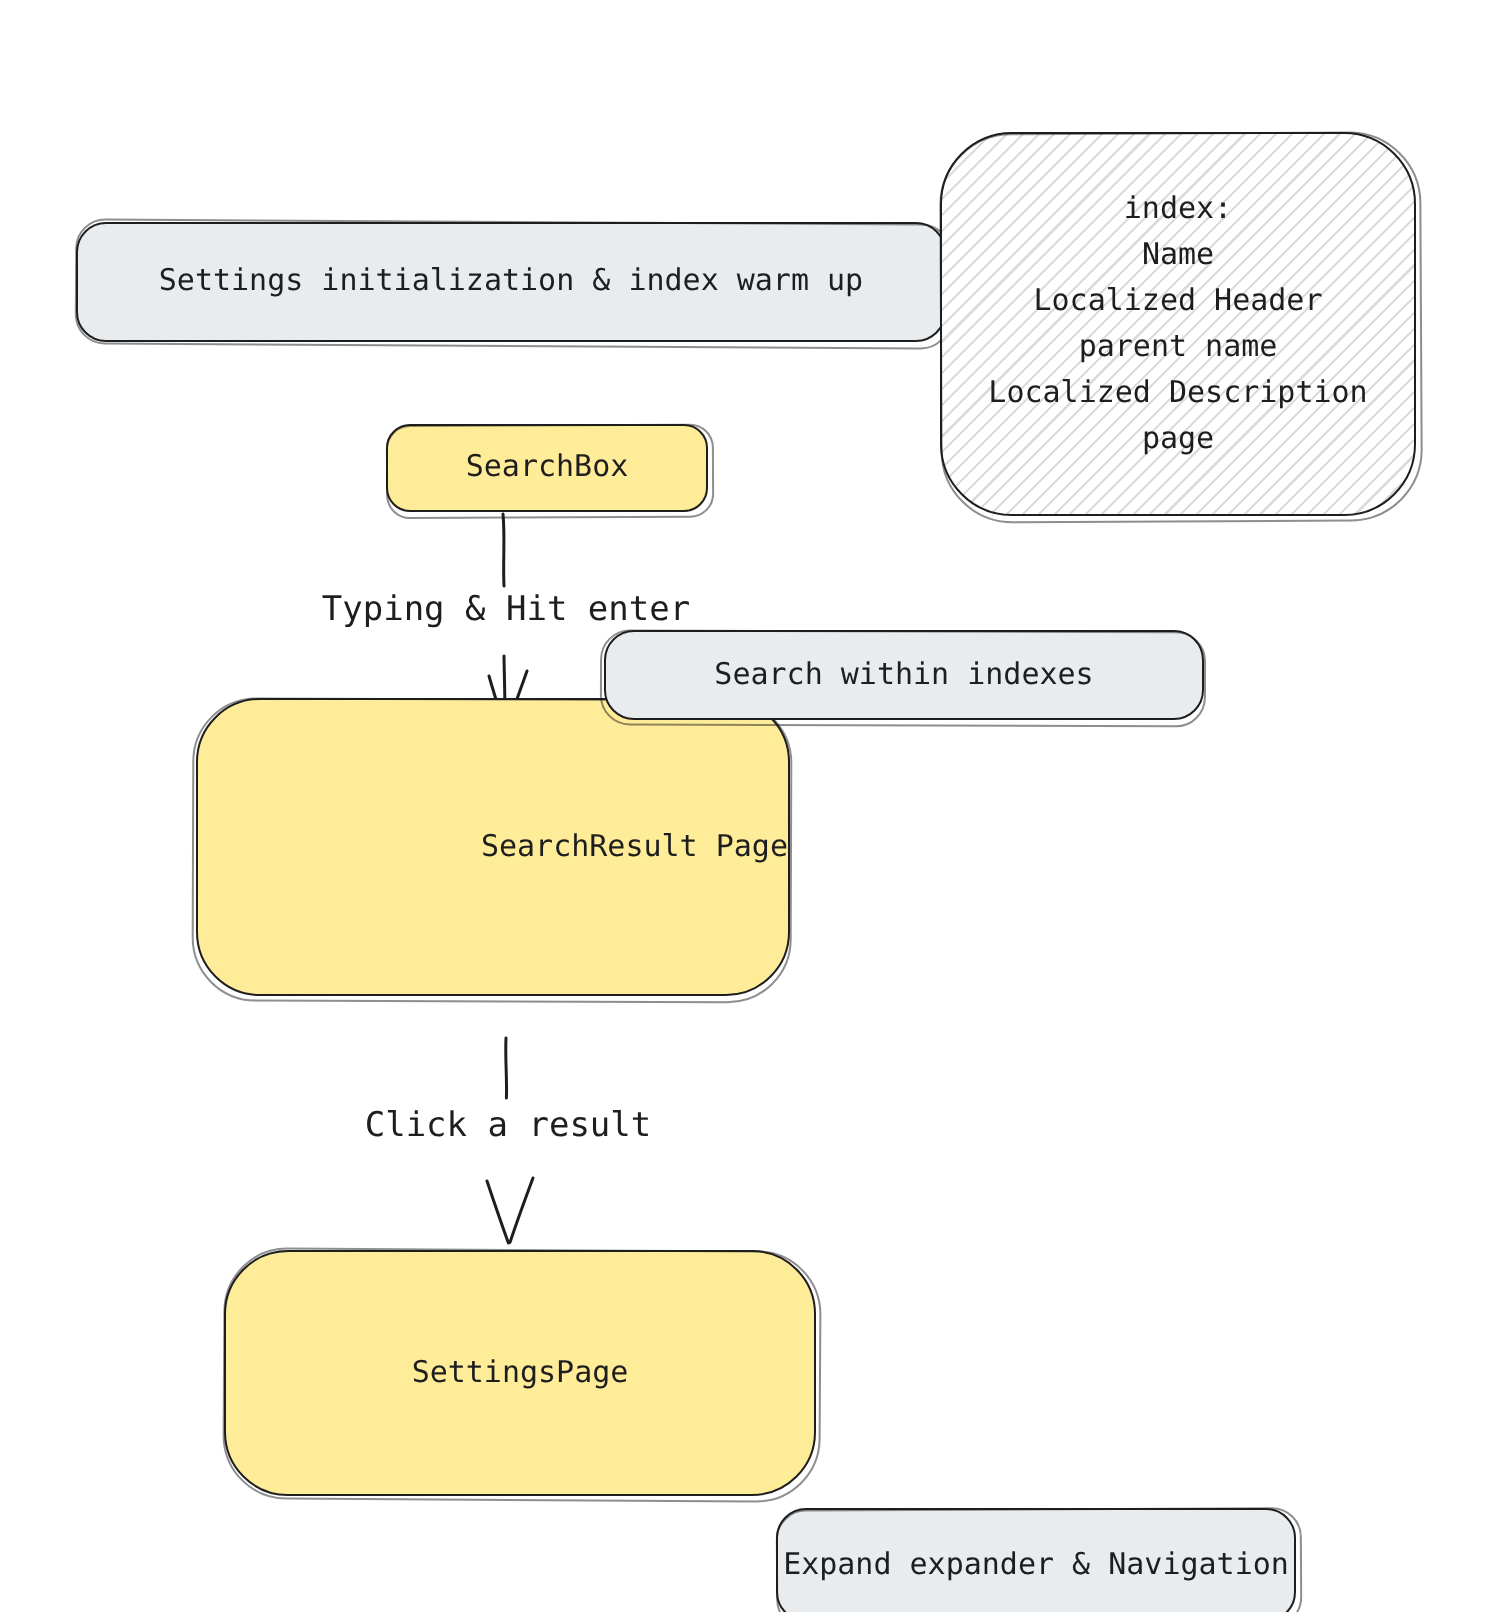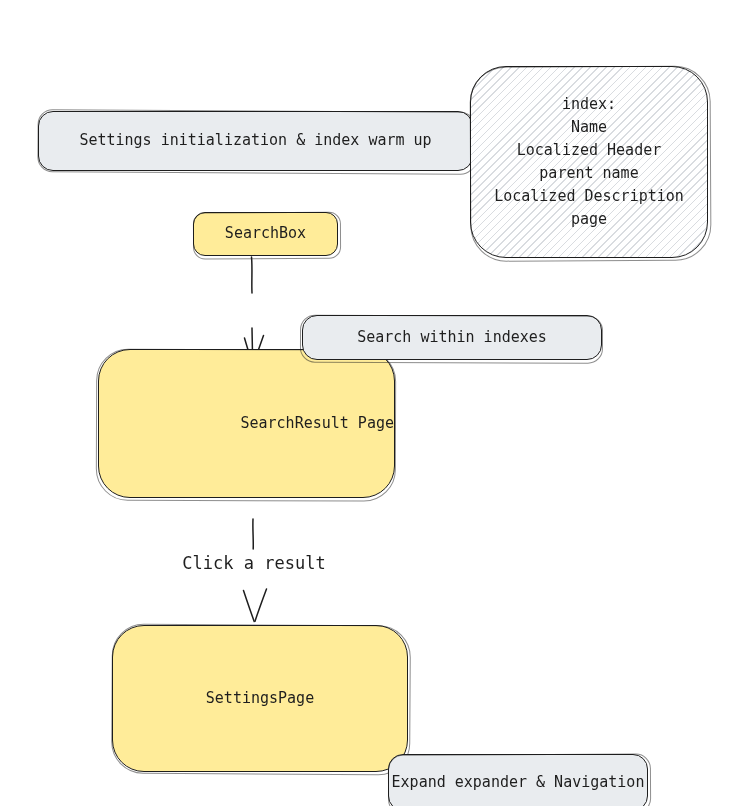--- a/index.html
+++ b/index.html
@@ -72,36 +72,37 @@
     <div>
       <div>index:</div>
       <div>Name</div>
       <div>Localized Header</div>
       <div>parent name</div>
       <div>Localized Description</div>
       <div>page</div>
     </div>
   </div>
 
-  <div class="node fill-yellow r-sm sk-b" style="left:193px;top:212px;width:145px;height:44px;">
+  <div class="node fill-yellow r-sm sk-b" style="left:193px;top:212px;width:161px;height:44px;">
     <span>SearchBox</span>
   </div>
 
+  <div class="edge-label" style="left:253px;top:295px;">Typing &amp; Hit enter</div>
 
   <div class="node fill-gray sk-c" style="left:302px;top:315px;width:300px;height:45px;">
     <span>Search within indexes</span>
   </div>
 
   <div class="node fill-yellow r-lg sk-c" style="left:98px;top:349px;width:297px;height:149px;justify-content:flex-end;">
     <span>SearchResult Page</span>
   </div>
 
   <div class="edge-label" style="left:254px;top:553px;">Click a result</div>
 
-  <div class="node fill-yellow r-lg sk-a" style="left:112px;top:625px;width:296px;height:147px;">
+  <div class="node fill-yellow r-lg sk-a" style="left:112px;top:625px;width:296px;height:123px;">
     <span>SettingsPage</span>
   </div>
 
   <div class="node fill-gray sk-b" style="left:388px;top:754px;width:260px;height:57px;">
     <span>Expand expander &amp; Navigation</span>
   </div>
 
 </div>
 
 </body></html>

